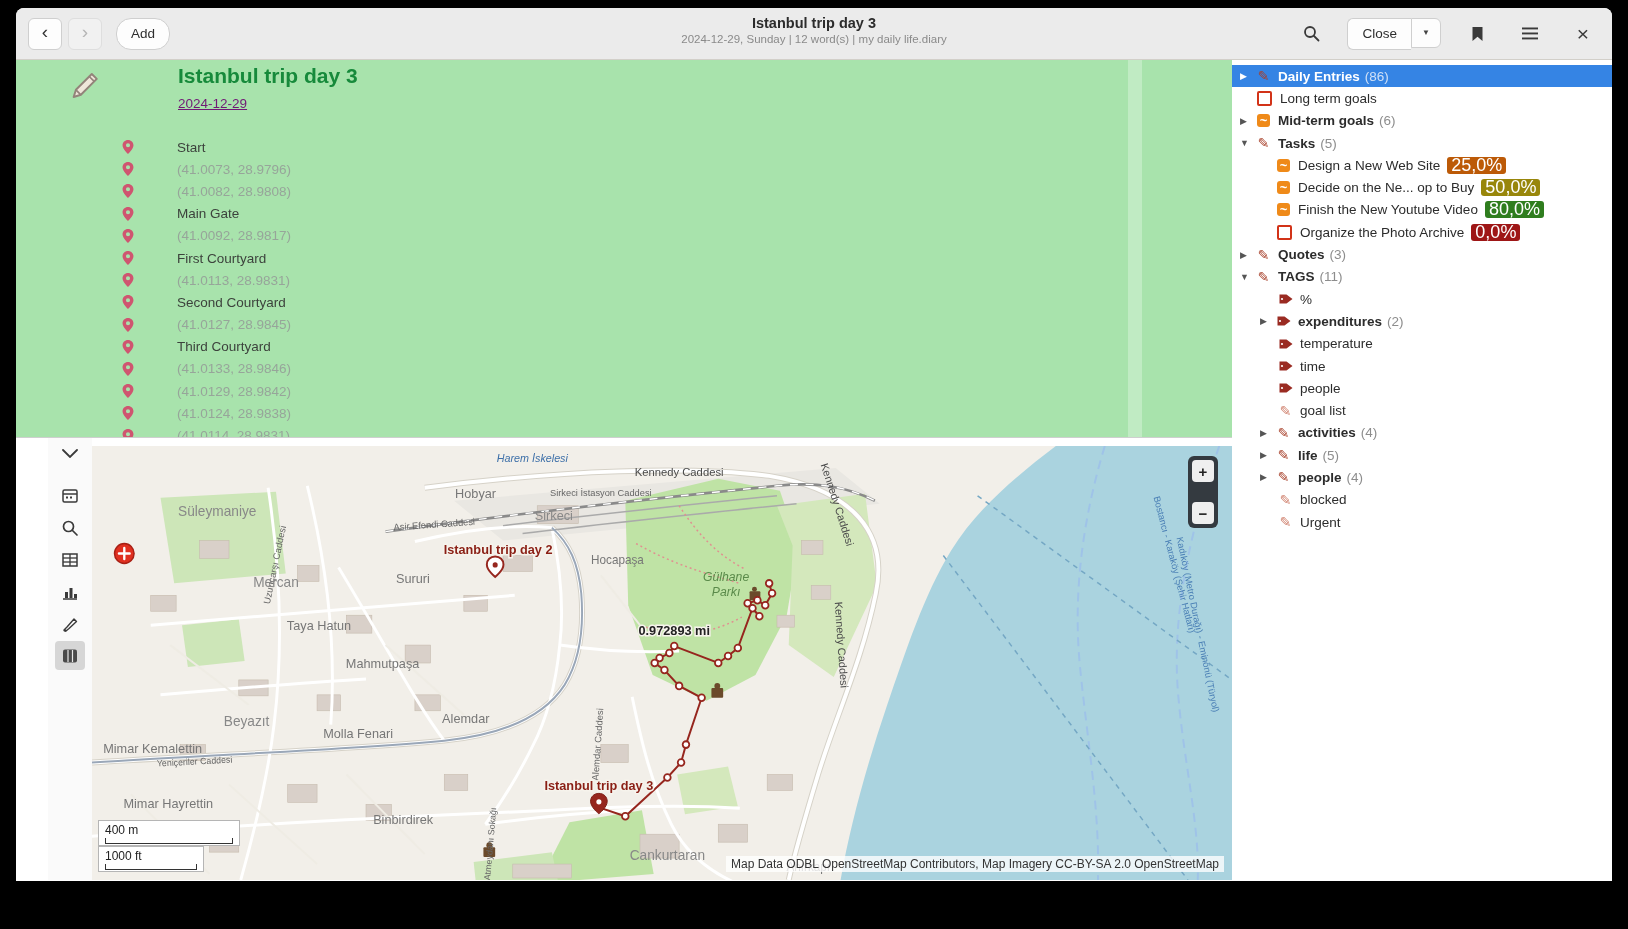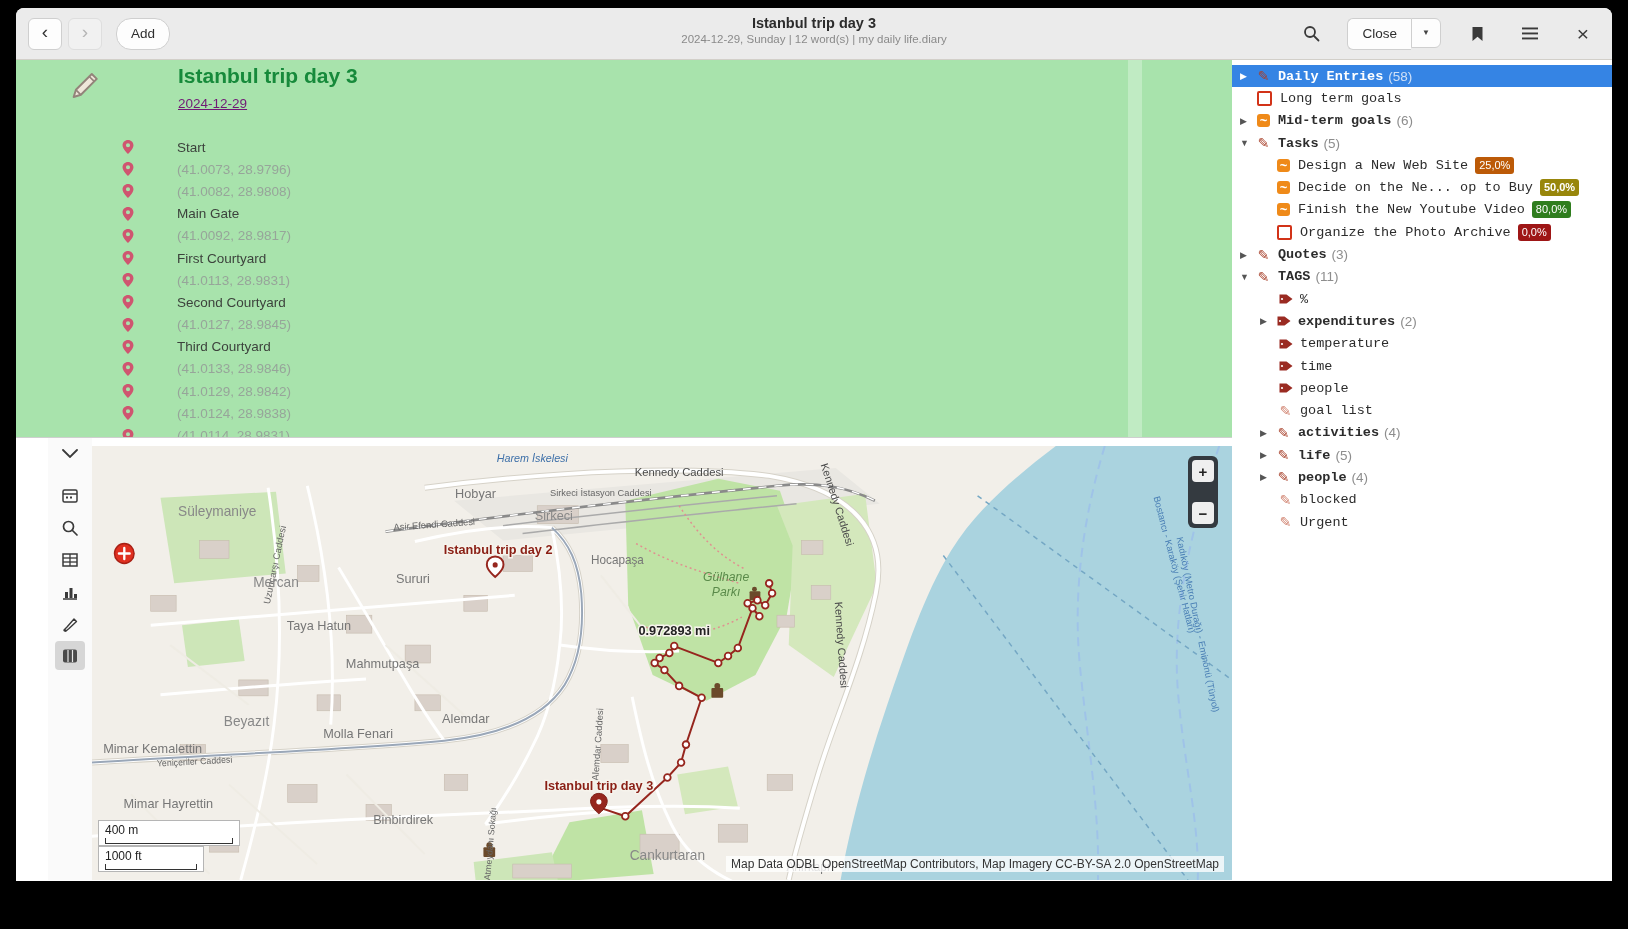--- a/index.html
+++ b/index.html
@@ -60,25 +60,25 @@
   .bracket{height:5px;border-left:1.5px solid #333;border-right:1.5px solid #333;border-bottom:1.5px solid #333;margin-top:1px;}
   .attribution{position:absolute;right:8px;bottom:8px;background:rgba(255,255,255,0.78);
     font-size:12px;color:#333;padding:1px 5px;}
   
   .sidebar{flex:1;background:#ffffff;overflow:hidden;padding-top:5px;}
   .sb-row{height:22.3px;display:flex;align-items:center;font-size:13.5px;color:#2c2c2c;padding-left:8px;}
   .sb-row.sel{background:#3584e4;color:#fff;}
   .sb-row.sel .cnt{color:#cfe0f7;}
   .sb-row.sel .exp{color:#fff;}
   .exp{width:16px;font-size:9px;color:#555;flex-shrink:0;}
-  .lbl{white-space:nowrap;font-family:Liberation Mono, monospace;}
+  .lbl{white-space:nowrap;}
   .lbl.b{font-weight:bold;}
   .cnt{color:#8d8d8d;margin-left:5px;font-weight:normal;}
   .badge{margin-left:7px;border-radius:3px;padding:0 4px;height:17px;line-height:17px;
-    font-size:11px;color:#fff;}
+    font-size:18px;color:#fff;}
   .ic{width:15px;height:15px;margin-right:7px;display:flex;align-items:center;justify-content:center;flex-shrink:0;}
   .ic.pencil{color:#a8402a;font-size:14px;}
   .ic.pencil.light{color:#d0806d;}
   .ic.cbox{width:11px;height:11px;border:2px solid #d23318;border-radius:2px;background:#fff;margin-left:1px;margin-right:8px;}
   .ic.wave{width:13px;height:13px;background:#ef8a19;border-radius:3px;color:#fff;font-weight:bold;
     font-size:13px;line-height:11px;margin-left:1px;margin-right:8px;}
   .lv1{padding-left:44px;}
   .lv1t{padding-left:46px;}
   .lv1e{padding-left:28px;}
   svg{display:block;}
@@ -527,21 +527,21 @@
           <div class="attribution">Map Data ODBL OpenStreetMap Contributors, Map Imagery CC-BY-SA 2.0 OpenStreetMap</div>
         </div>
       </div>
     </div>
 
     <div class="sidebar">
       <div class="sb-row sel">
         <span class="exp">▶</span>
         <span class="ic pencil">✎</span>
         <span class="lbl b">Daily Entries</span>
-        <span class="cnt">(58)</span>
+        <span class="cnt">(86)</span>
       </div>
       <div class="sb-row">
         <span class="exp"></span>
         <span class="ic cbox"></span>
         <span class="lbl">Long term goals</span>
       </div>
       <div class="sb-row">
         <span class="exp">▶</span>
         <span class="ic wave">~</span>
         <span class="lbl b">Mid-term goals</span>
@@ -554,21 +554,21 @@
         <span class="cnt">(5)</span>
       </div>
       <div class="sb-row lv1">
         <span class="ic wave">~</span>
         <span class="lbl">Design a New Web Site</span>
         <span class="badge" style="background: rgb(188, 90, 7);">25,0%</span>
       </div>
       <div class="sb-row lv1">
         <span class="ic wave">~</span>
         <span class="lbl">Decide on the Ne...  op to Buy</span>
-        <span class="badge" style="background: rgb(152, 134, 11); font-weight: bold;">50,0%</span>
+        <span class="badge" style="background: rgb(152, 134, 11);">50,0%</span>
       </div>
       <div class="sb-row lv1">
         <span class="ic wave">~</span>
         <span class="lbl">Finish the New Youtube Video</span>
         <span class="badge" style="background: rgb(47, 125, 30);">80,0%</span>
       </div>
       <div class="sb-row lv1">
         <span class="ic cbox"></span>
         <span class="lbl">Organize the Photo Archive</span>
         <span class="badge" style="background: rgb(158, 22, 22);">0,0%</span>

